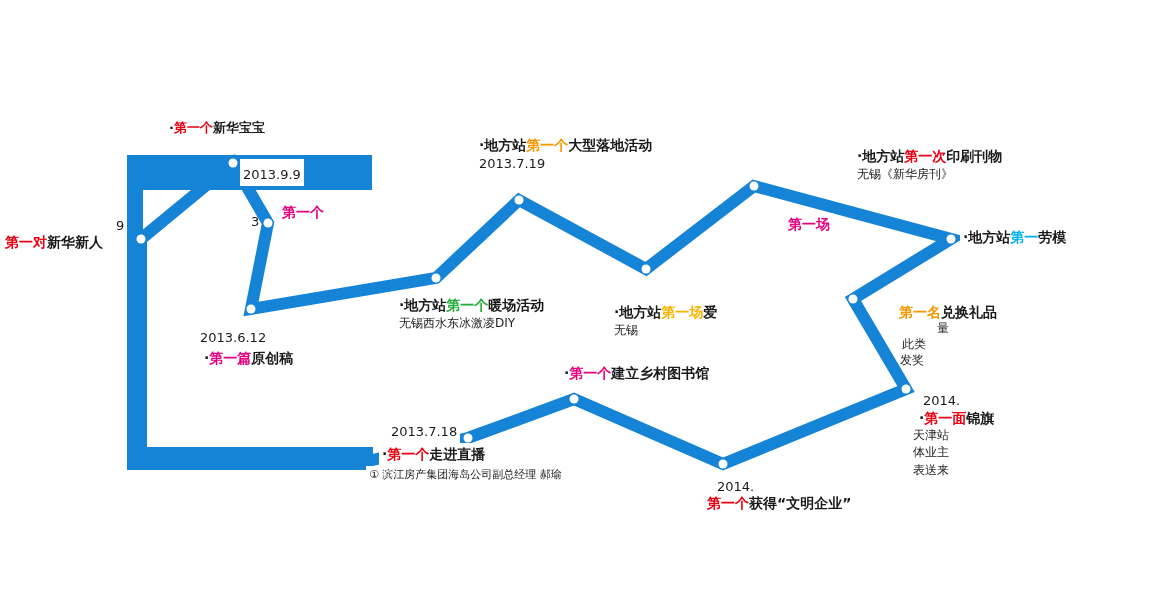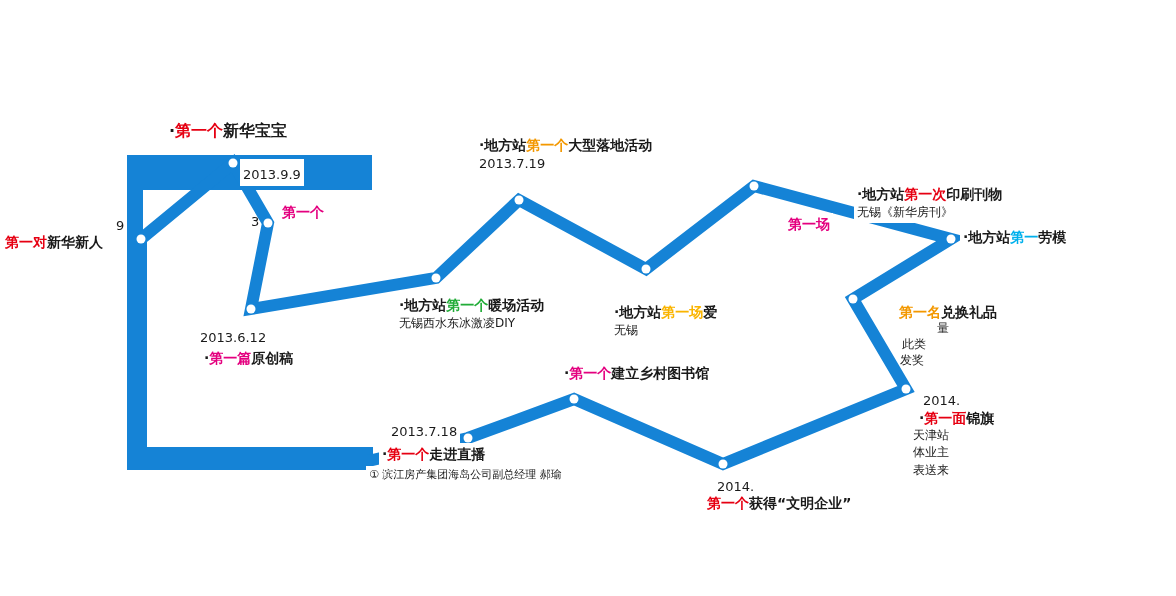--- a/index.html
+++ b/index.html
@@ -37,21 +37,21 @@
       <circle cx="754" cy="186" r="4.5" fill="#ffffff"></circle>
       <circle cx="951" cy="239" r="4.5" fill="#ffffff"></circle>
       <circle cx="853" cy="299" r="4.5" fill="#ffffff"></circle>
       <circle cx="906" cy="389" r="4.5" fill="#ffffff"></circle>
       <circle cx="723" cy="464" r="4.5" fill="#ffffff"></circle>
       <circle cx="574" cy="399" r="4.5" fill="#ffffff"></circle>
       <circle cx="468" cy="438" r="4.5" fill="#ffffff"></circle>
     </svg>
   <div class="labels">
       <div class="label bg" style="left: 166px; top: 118px;">
-        <div class="line" style="font-size: 16px; font-weight: bold;"><span style="color: rgb(26, 26, 26);">·</span><span style="color: rgb(230, 0, 18);">第一个</span><span style="color: rgb(26, 26, 26);">新华宝宝</span></div>
+        <div class="line" style="font-size: 13px; font-weight: bold;"><span style="color: rgb(26, 26, 26);">·</span><span style="color: rgb(230, 0, 18);">第一个</span><span style="color: rgb(26, 26, 26);">新华宝宝</span></div>
       </div>
       <div class="label bg" style="left: 240px; top: 159px;">
         <div class="line" style="font-size: 13px; margin-top: 6px;"><span style="color: rgb(26, 26, 26);">2013.9.9</span></div>
       </div>
       <div class="label bg" style="left: 279px; top: 201px;">
         <div class="line" style="font-size: 14px; font-weight: bold;"><span style="color: rgb(228, 0, 127);">第一个</span></div>
       </div>
       <div class="label" style="left: 251px; top: 213px;">
         <div class="line" style="font-size: 13px;"><span style="color: rgb(26, 26, 26);">3</span></div>
       </div>
@@ -79,21 +79,21 @@
         <div class="line" style="font-size: 14px; font-weight: bold; text-align: right;"><span style="color: rgb(26, 26, 26);">·地方站</span><span style="color: rgb(250, 180, 0);">第一场</span><span style="color: rgb(26, 26, 26);">爱</span></div>
         <div class="line" style="font-size: 12px;"><span style="color: rgb(26, 26, 26);">无锡</span></div>
       </div>
       <div class="label bg" style="left: 561px; top: 362px;">
         <div class="line" style="font-size: 14px; font-weight: bold;"><span style="color: rgb(26, 26, 26);">·</span><span style="color: rgb(228, 0, 127);">第一个</span><span style="color: rgb(26, 26, 26);">建立乡村图书馆</span></div>
       </div>
       <div class="label bg" style="left: 785px; top: 213px;">
         <div class="line" style="font-size: 14px; font-weight: bold;"><span style="color: rgb(228, 0, 127);">第一场</span></div>
       </div>
       <div class="label bg" style="left: 854px; top: 145px;">
-        <div class="line" style="font-size: 14px; font-weight: bold; margin-top: 38px;"><span style="color: rgb(26, 26, 26);">·地方站</span><span style="color: rgb(230, 0, 18);">第一次</span><span style="color: rgb(26, 26, 26);">印刷刊物</span></div>
+        <div class="line" style="font-size: 14px; font-weight: bold;"><span style="color: rgb(26, 26, 26);">·地方站</span><span style="color: rgb(230, 0, 18);">第一次</span><span style="color: rgb(26, 26, 26);">印刷刊物</span></div>
         <div class="line" style="font-size: 12px;"><span style="color: rgb(26, 26, 26);">无锡《新华房刊》</span></div>
       </div>
       <div class="label bg" style="left: 960px; top: 226px;">
         <div class="line" style="font-size: 14px; font-weight: bold;"><span style="color: rgb(26, 26, 26);">·地方站</span><span style="color: rgb(0, 176, 236);">第一</span><span style="color: rgb(26, 26, 26);">劳模</span></div>
       </div>
       <div class="label bg" style="left: 896px; top: 301px;">
         <div class="line" style="font-size: 14px; font-weight: bold;"><span style="color: rgb(243, 152, 0); text-align: center;">第一名</span><span style="color: rgb(26, 26, 26);">兑换礼品</span></div>
       </div>
       <div class="label" style="left: 937px; top: 320px;">
         <div class="line" style="font-size: 12px;"><span style="color: rgb(26, 26, 26);">量</span></div>

